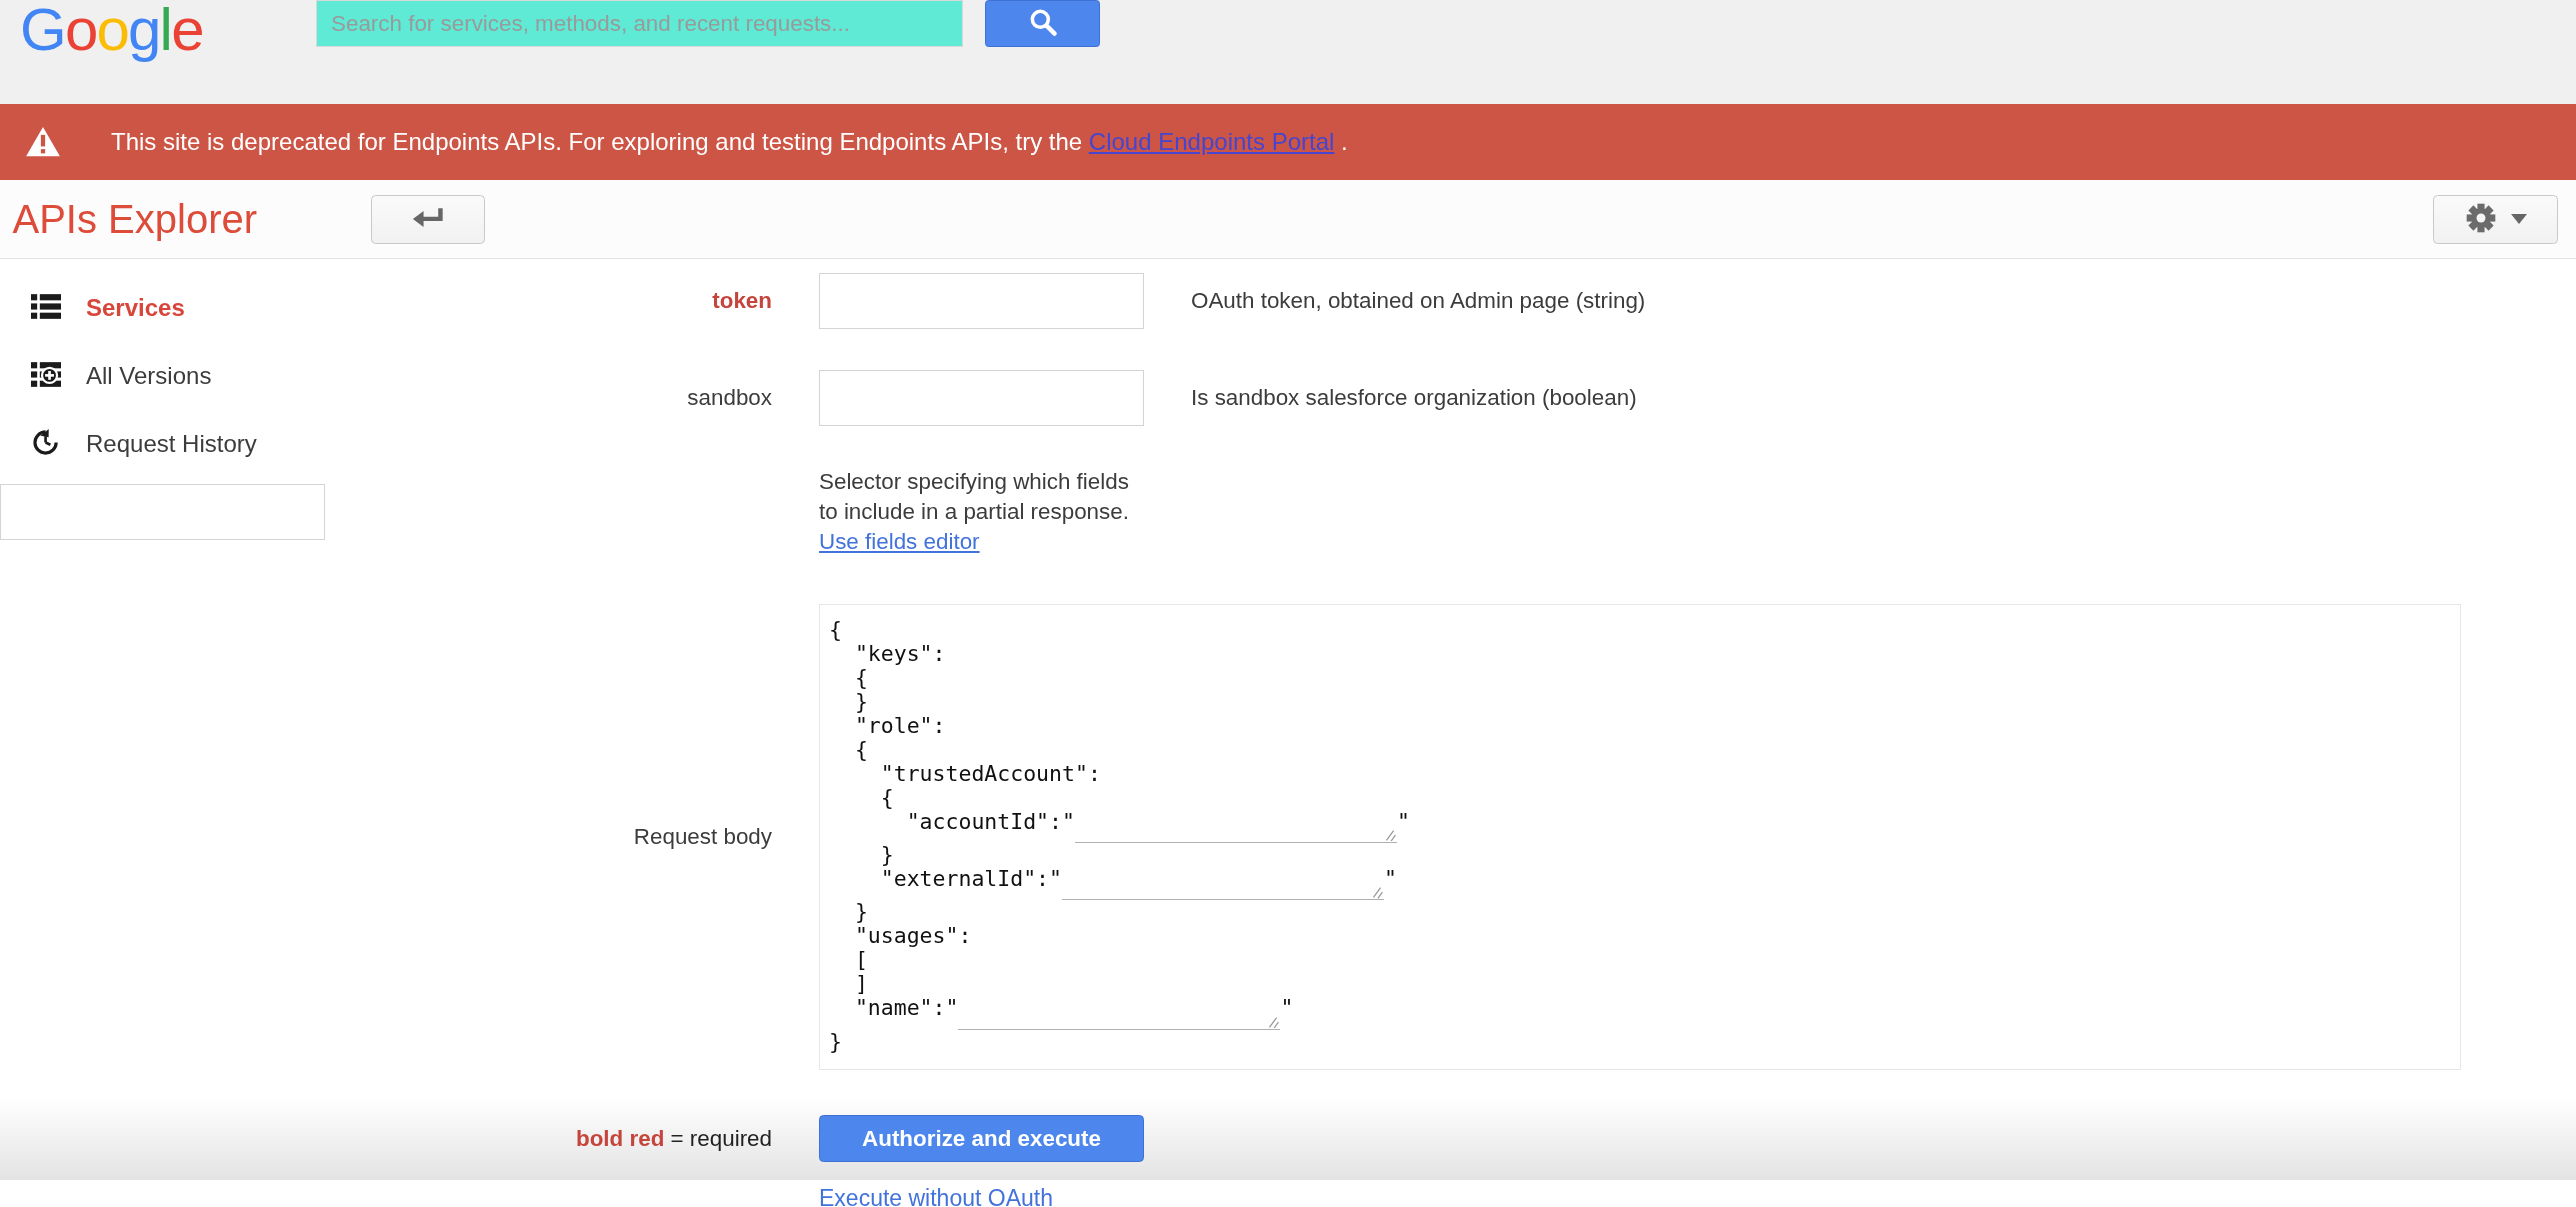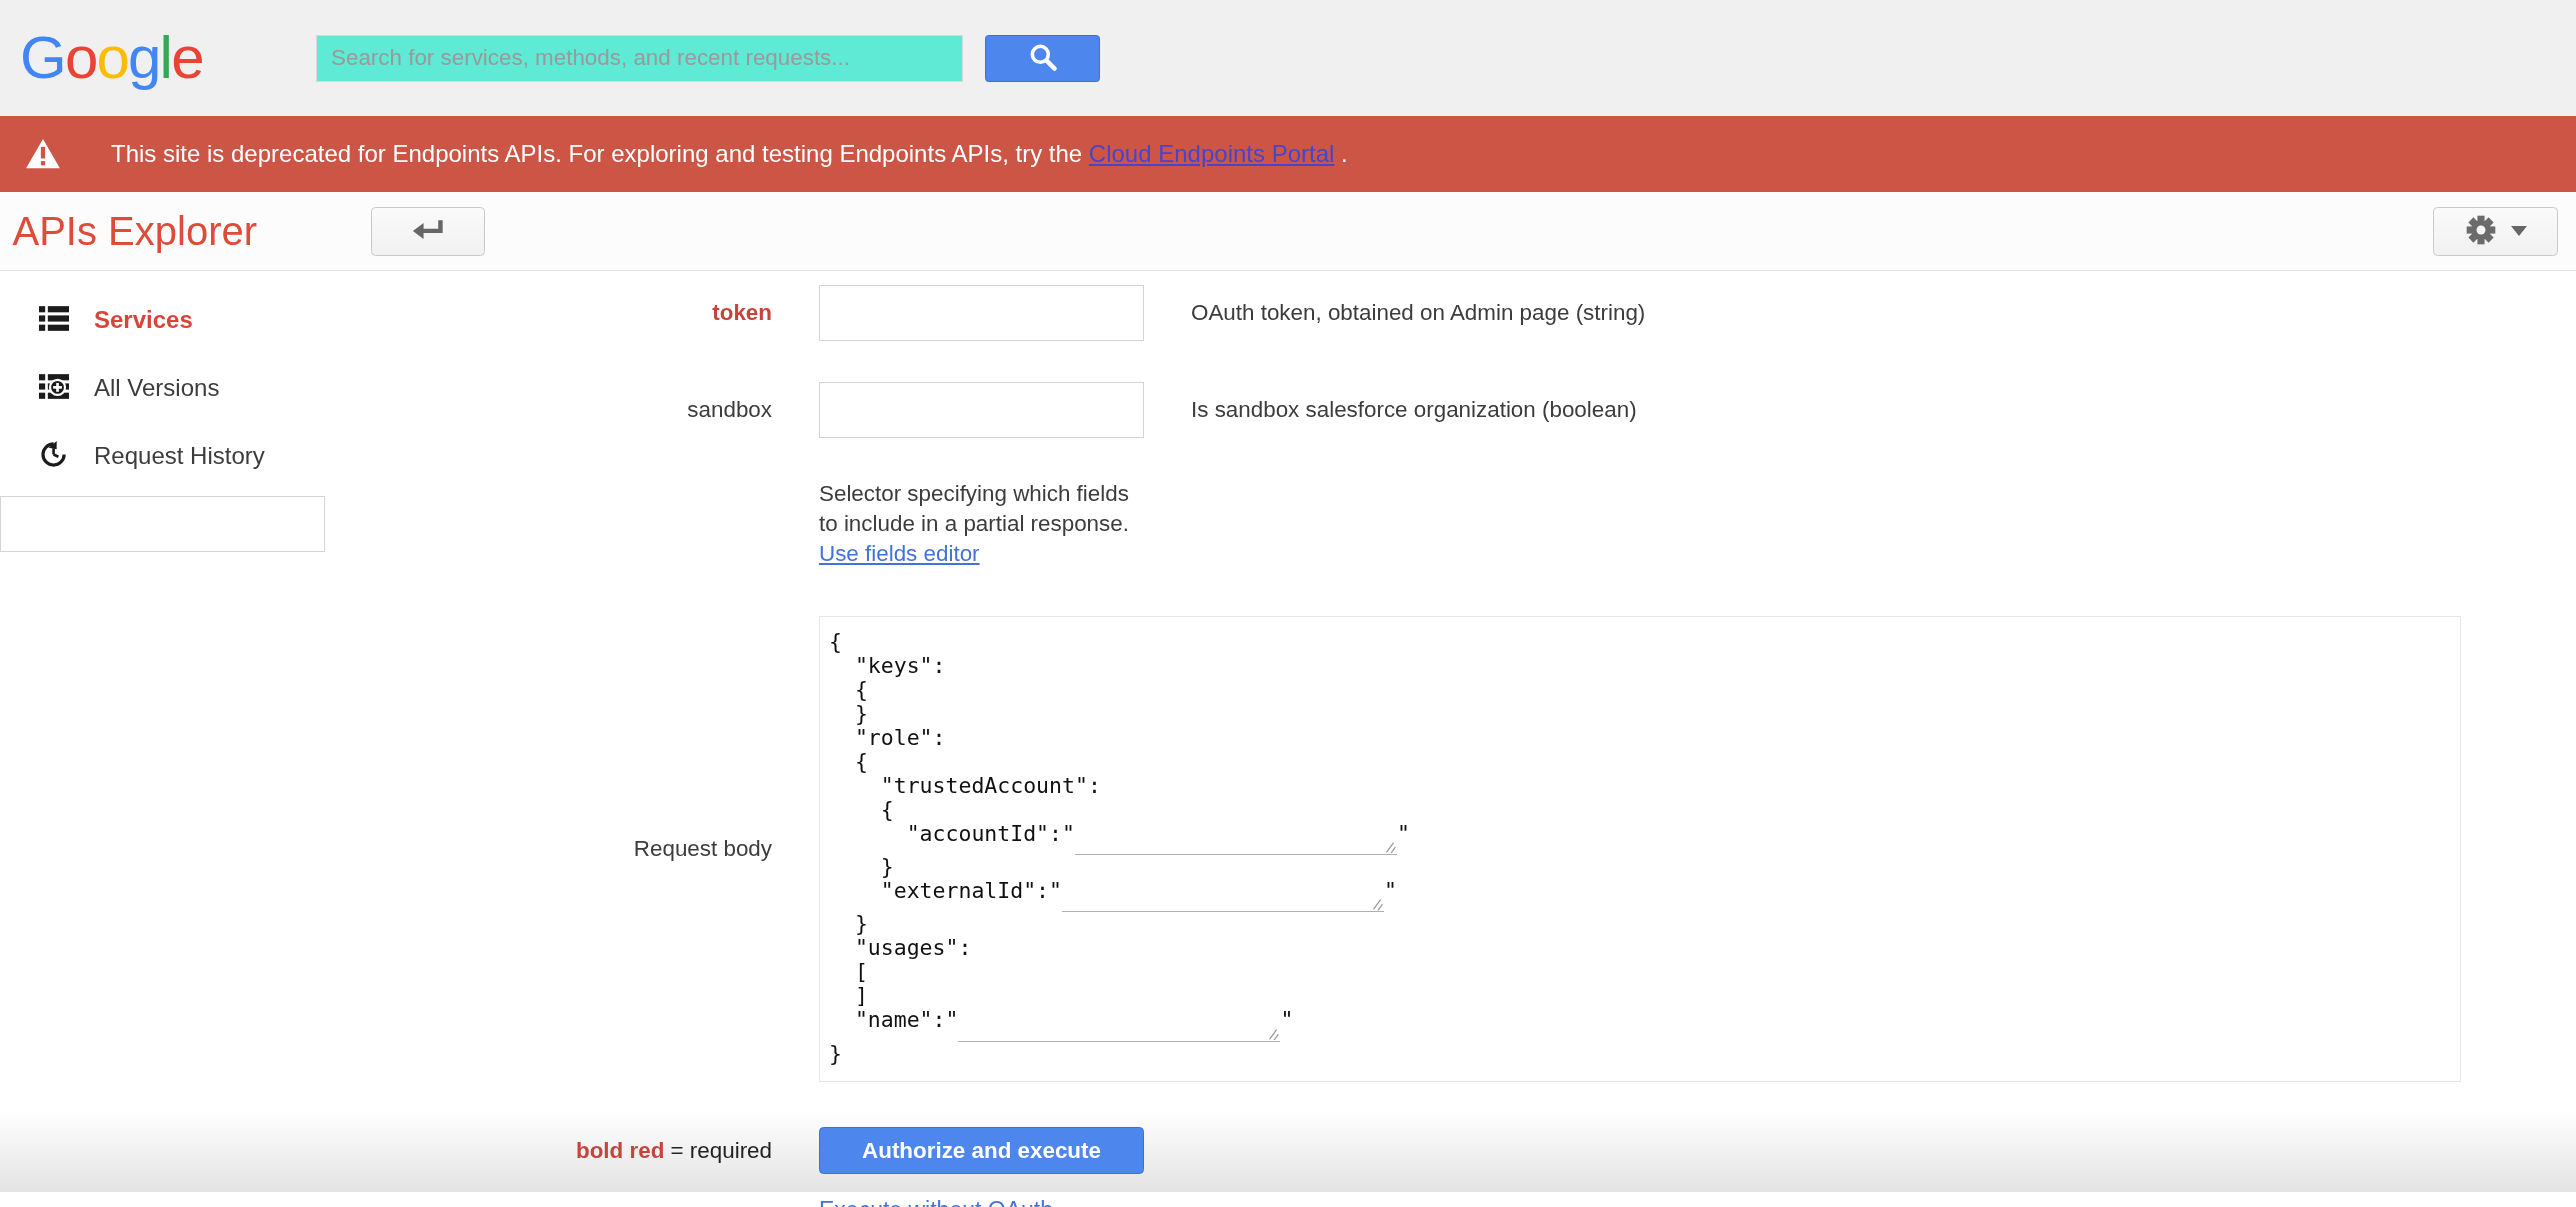--- a/index.html
+++ b/index.html
@@ -1,20 +1,20 @@
 <!DOCTYPE html>
 <html style="font-size:14.3px"><head>
 <meta charset="utf-8">
 <style>
   * { margin:0; padding:0; box-sizing:border-box; }
   html,body { width:2576px; height:1207px; overflow:hidden; }
   body { font-family:"Liberation Sans", sans-serif; background:#ffffff; color:#333; position:relative; }
 
   
-  .topbar { height:116px; background:#f0f0f0; display:flex; align-items:center; }
+  .topbar { height:104px; background:#f0f0f0; display:flex; }
   .logo { margin-left:20px; font-size:60px; font-weight:400; letter-spacing:-1.8px; line-height:1; user-select:none; }
   .logo .c0{color:#4285F4}.logo .c1{color:#EA4335}.logo .c2{color:#FBBC05}
   .logo .c3{color:#4285F4}.logo .c4{color:#34A853}.logo .c5{color:#EA4335}
   .search-input { margin-left:113px; width:647px; height:47px; border:0.9px solid #d9d9d9; background:#5eead4;
     font-family:"Liberation Sans",sans-serif; font-size:22.4px; color:#222; padding:0 14.3px; outline:none; }
   .search-input::placeholder { color:#9a9a9a; }
   .search-btn { margin-left:22.4px; width:115px; height:47px; background:#4d86ec; border:0.9px solid #3e71d4;
     border-radius:3.6px; display:flex; align-items:center; justify-content:center; cursor:pointer; }
 
   
@@ -31,21 +31,21 @@
   .back-btn { width:114px; margin-left:114px; }
   .gear-btn { width:125px; margin-right:18px; margin-left:auto; }
   .caret-down { width:0; height:0; border-left:8px solid transparent; border-right:8px solid transparent;
     border-top:10px solid #666; margin-left:12.5px; }
 
   
   .main { position:relative; height:921px; }
   .fade-bottom { position:absolute; left:0; right:0; bottom:0; height:82px; z-index:0; pointer-events:none;
     background:linear-gradient(to bottom, rgba(226,226,226,0), #e3e3e3); }
 
-  .sidebar { position:absolute; left:16px; top:0; width:555px; padding-top:27px; z-index:1; }
+  .sidebar { position:absolute; left:8px; top:0; width:555px; padding-top:27px; z-index:1; }
   .side-item { display:flex; align-items:center; height:43px; margin:0 0 25px 23px; cursor:pointer; }
   .side-item .side-label { margin-left:25px; font-size:24px; color:#3c3c3c; }
   .side-item.active .side-label { color:#d8453a; font-weight:bold; }
 
   .formcol { position:relative; z-index:1; padding-top:14.3px; }
   .frow { display:grid; grid-template-columns:772px 325px 1fr; column-gap:47px; align-items:center; margin-bottom:41px; }
   .flabel { text-align:right; font-size:22.4px; color:#3c3c3c; }
   .flabel.req { color:#c5443c; font-weight:bold; }
   .finput { width:325px; height:56px; border:0.9px solid #d4d4d4; background:#fff; outline:none;
     font-family:"Liberation Sans",sans-serif; font-size:23px; padding:0 10.7px; }

